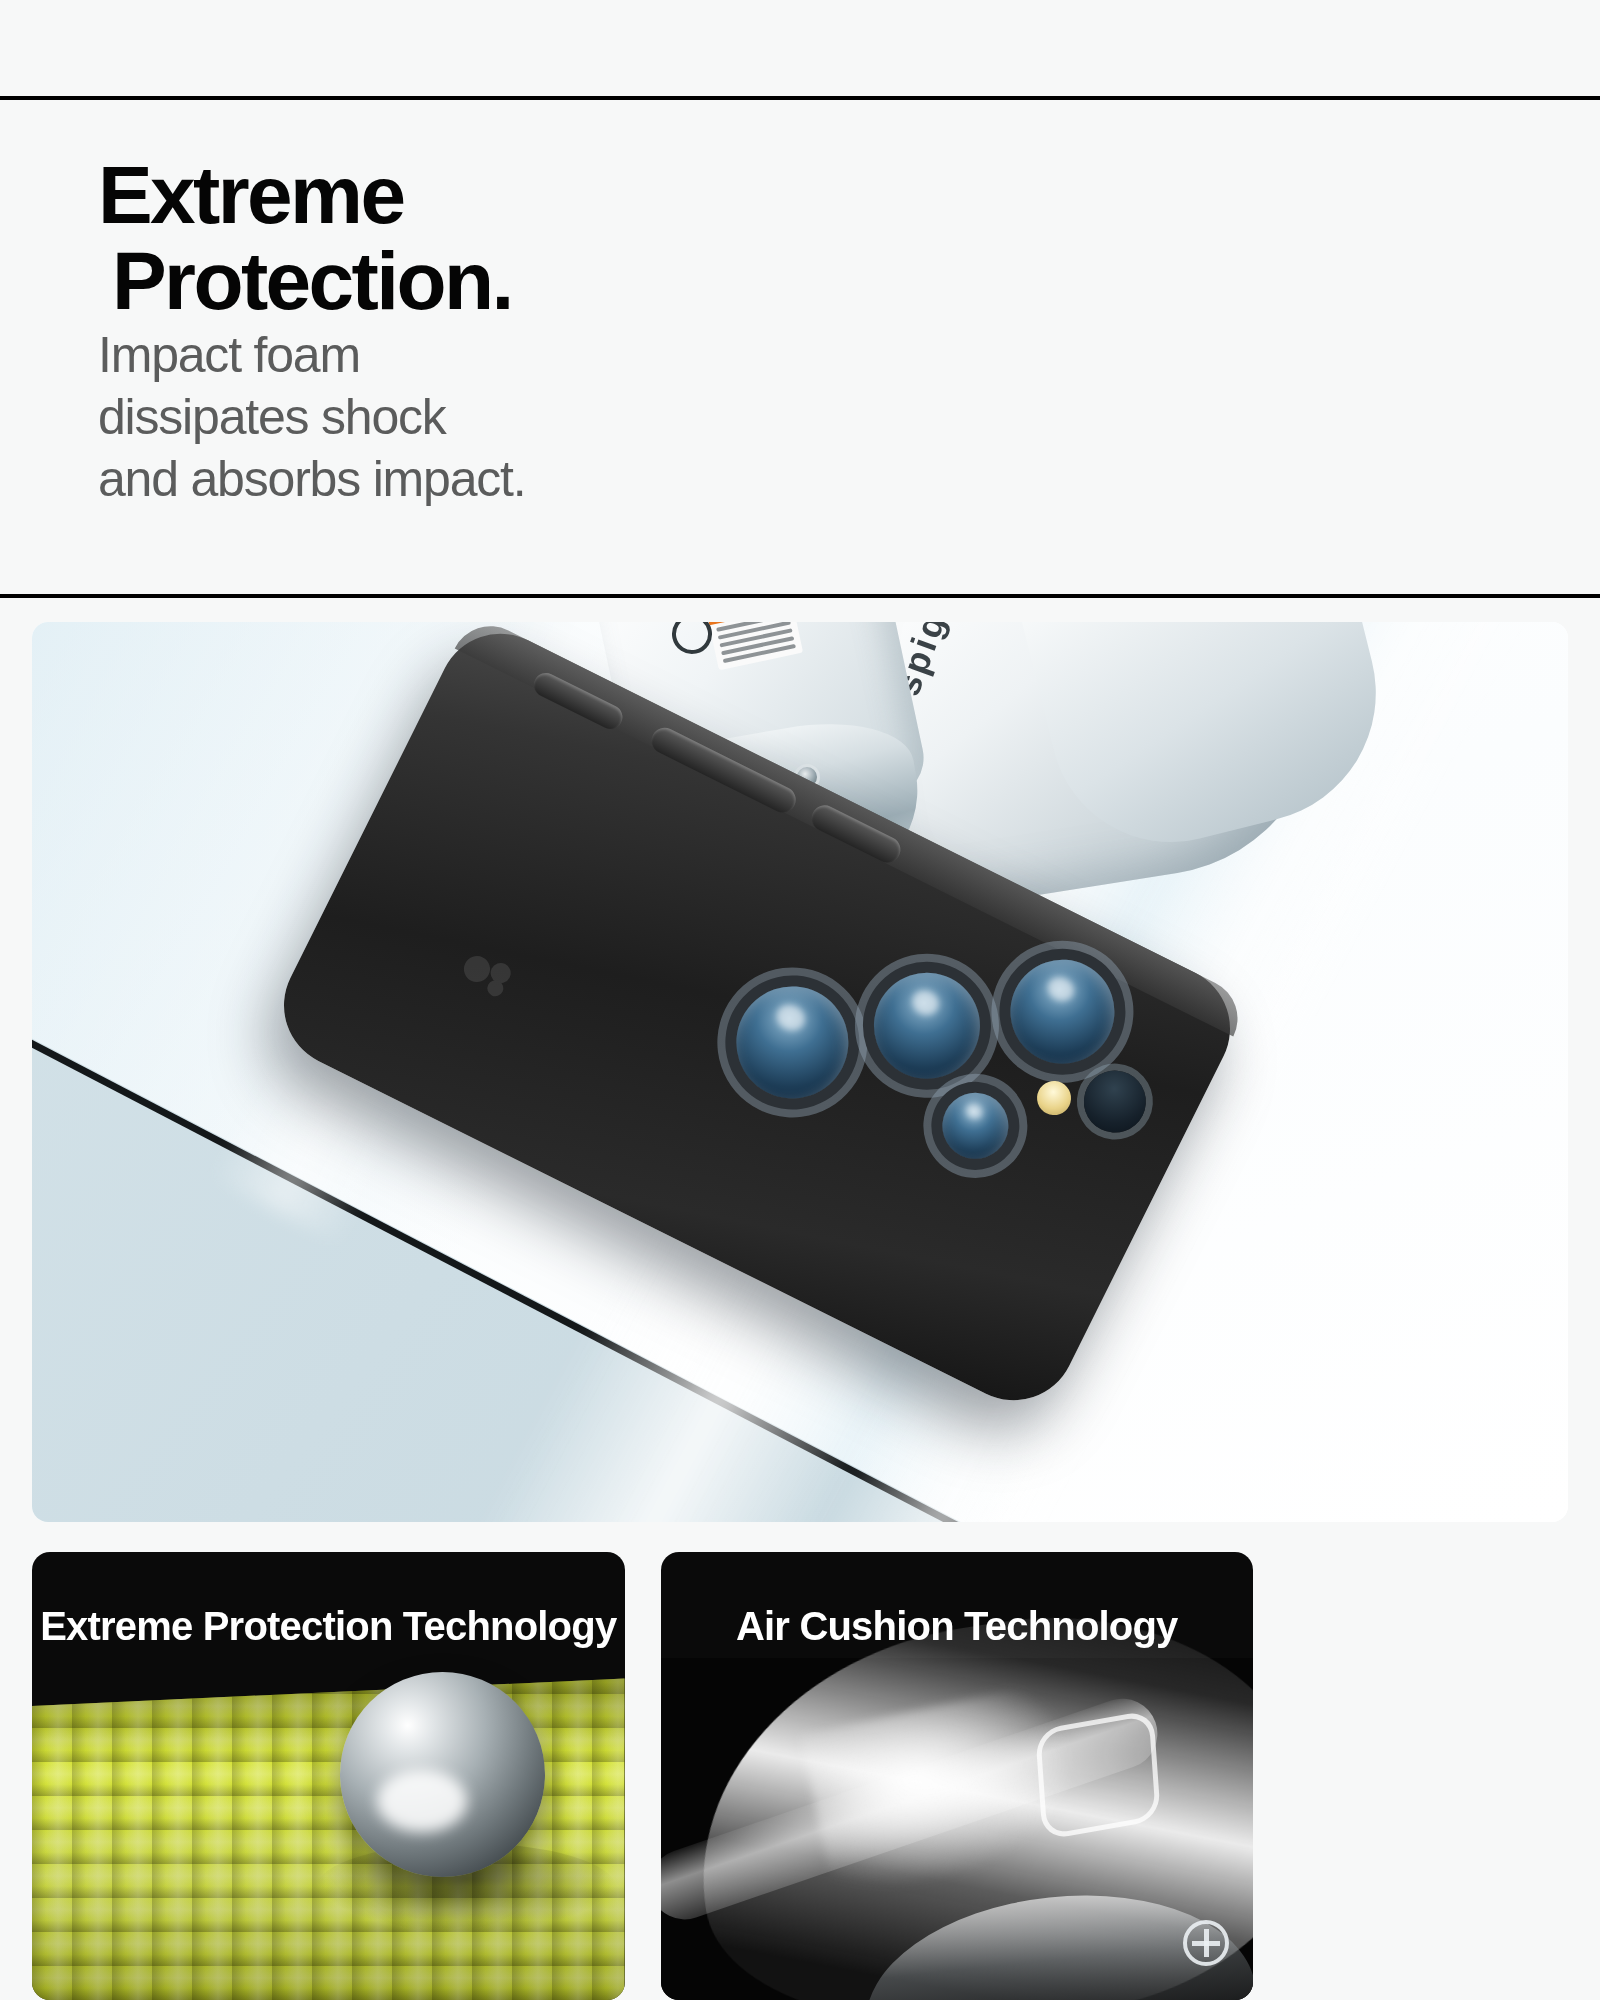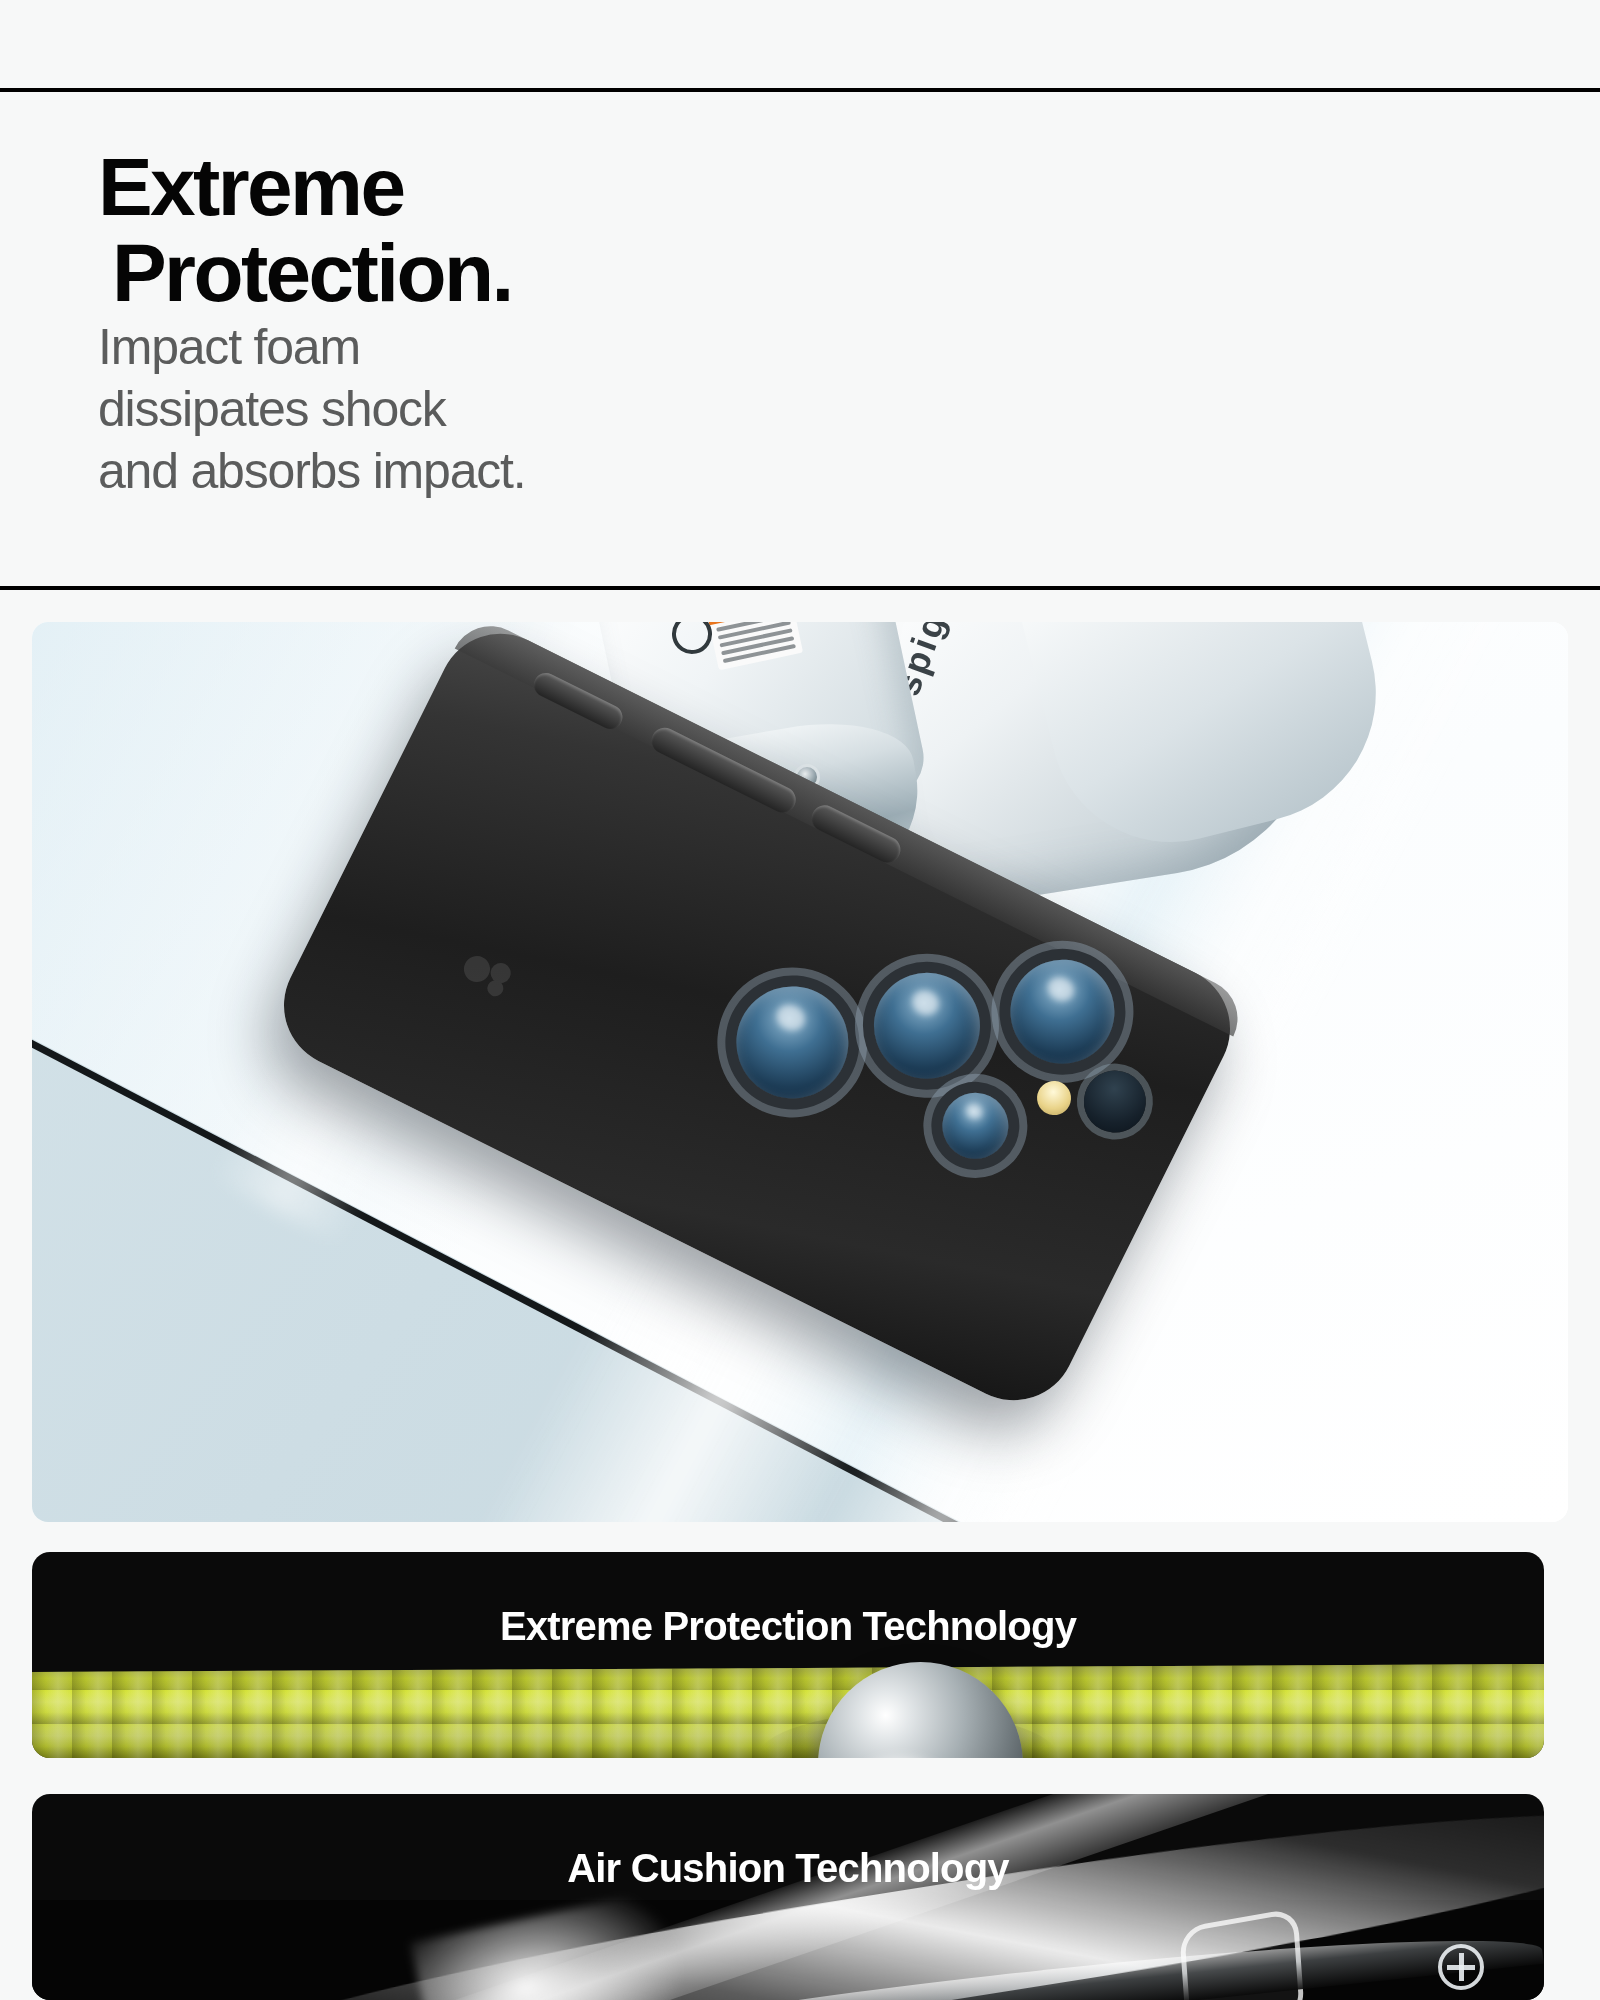--- a/index.html
+++ b/index.html
@@ -6,21 +6,21 @@
   html,body { width:1600px; height:2000px; }
   body {
     background:#f7f8f8;
     font-family:"Liberation Sans", sans-serif;
     overflow:hidden;
   }
   .page { position:relative; width:1600px; height:2000px; background:#f7f8f8; }
 
   
   .header {
-    position:absolute; left:0; top:88px; width:1600px; height:502px;
+    position:absolute; left:0; top:96px; width:1600px; height:502px;
     background:#f7f8f8;
     border-top:4px solid #000;
     border-bottom:4px solid #000;
     padding:52px 0 0 98px;
   }
   .headline {
     font-size:82px; font-weight:bold; color:#050505;
     line-height:1.05; letter-spacing:-2.6px;
   }
   .headline .l2 { display:block;margin-left:14px; }
@@ -222,22 +222,22 @@
     width:56px; height:34px; opacity:.5;
   }
   .spigen-mark .d1, .spigen-mark .d2 {
     position:absolute; border-radius:50%;
     background:#4e4e4e;
   }
 
   
   .cards {
     position:absolute; left:32px; top:1552px;
-    width:1512px; height:448px;
-    display:flex; gap:36px;flex-direction:column;
+    width:1221px; height:448px;
+    display:flex; gap:36px;
   }
   .card {
     position:relative; flex:1;
     border-radius:18px; overflow:hidden;
     background:#0a0a0a;
   }
   .card-title {
     position:relative; z-index:3;
     text-align:center;
     color:#ffffff;

